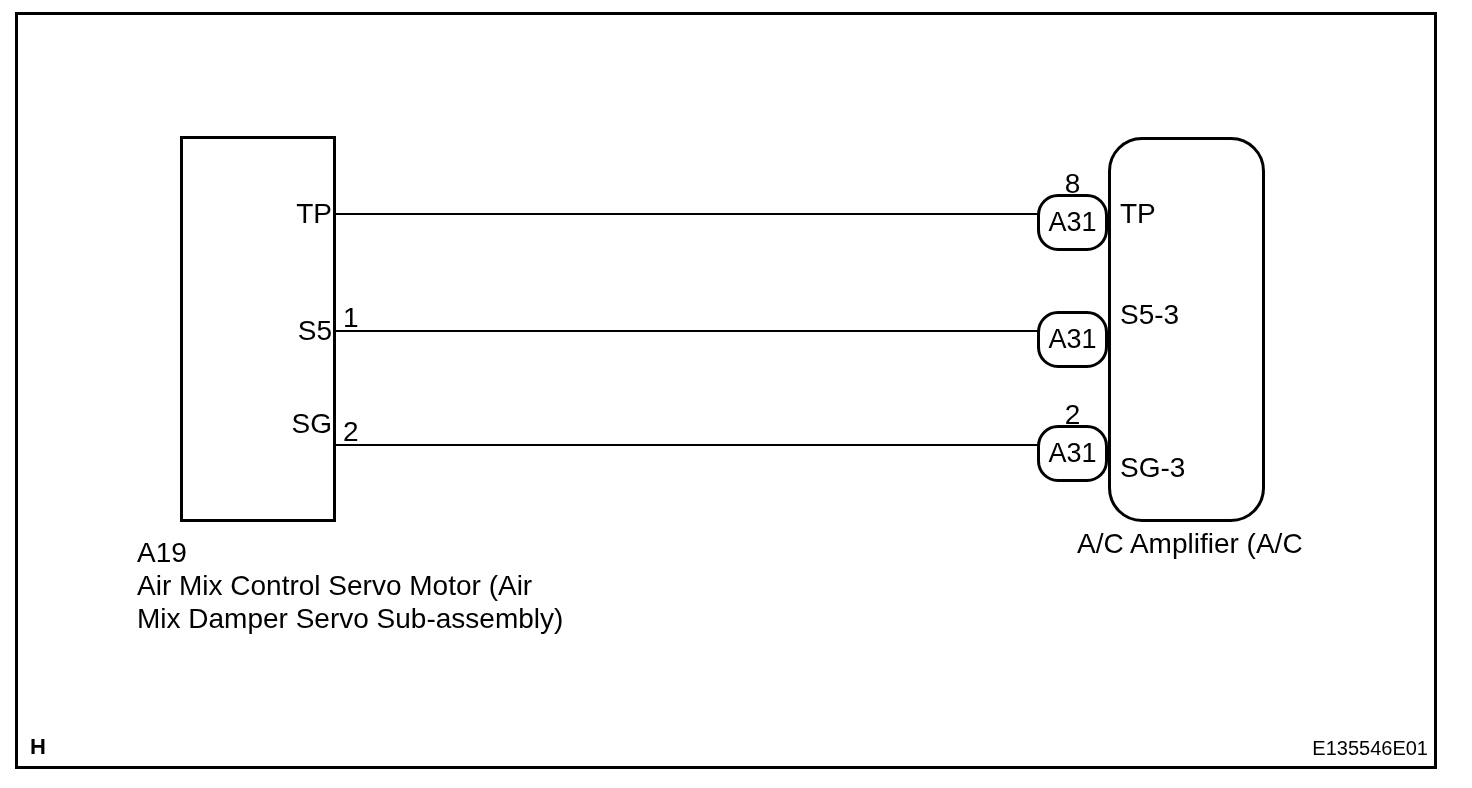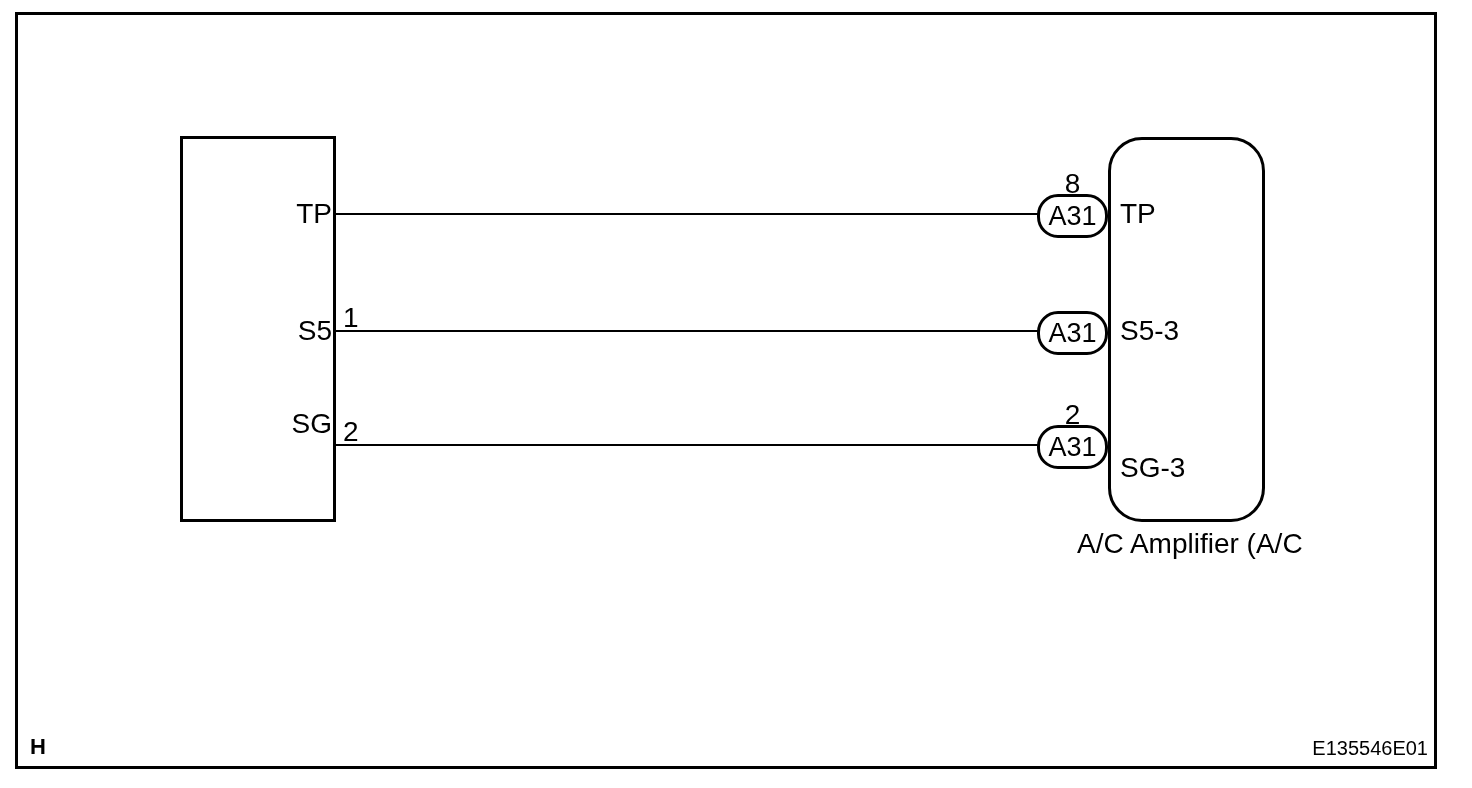--- a/index.html
+++ b/index.html
@@ -77,21 +77,21 @@
     line-height: 28px;
     white-space: nowrap;
   }
   .lnum.r2 { top: 304px; }
   .lnum.r3 { top: 418px; }
 
   .oval {
     position: absolute;
     left: 1037px;
     width: 71px;
-    height: 44px;
+    height: 57px;
     border: 3px solid #000000;
     border-radius: 21px;
     box-sizing: border-box;
     background: #ffffff;
     display: flex;
     align-items: center;
     justify-content: center;
     font-size: 27px;
   }
   .oval.r1 { top: 194px; }
@@ -111,21 +111,21 @@
   .cnum.r3 { top: 401px; }
 
   .rpin {
     position: absolute;
     left: 1120px;
     font-size: 28px;
     line-height: 30px;
     white-space: nowrap;
   }
   .rpin.r1 { top: 199px; }
-  .rpin.r2 { top: 316px; }
+  .rpin.r2 { top: 300px; }
   .rpin.r3 { top: 416px; margin-top: 37px; }
 
   .caption {
     position: absolute;
     font-size: 28px;
     white-space: nowrap;
   }
   .caption.left-caption {
     left: 137px;
     top: 536px;
@@ -180,20 +180,25 @@
 
   <div class="wire r3"></div>
   <div class="lpin r3">SG</div>
   <div class="lnum r3">2</div>
   <div class="cnum r3">2</div>
   <div class="oval r3">
     <span>A31</span>
   </div>
   <div class="rpin r3">SG-3</div>
 
+  <div class="caption left-caption">
+    <div>A19</div>
+    <div>Air Mix Control Servo Motor (Air</div>
+    <div>Mix Damper Servo Sub-assembly)</div>
+  </div>
 
   <div class="caption right-caption">
     <div>A/C Amplifier (A/C</div>
   </div>
 
   <div class="corner-label">H</div>
   <div class="figure-code">E135546E01</div>
 </div>
 
 </body></html>

